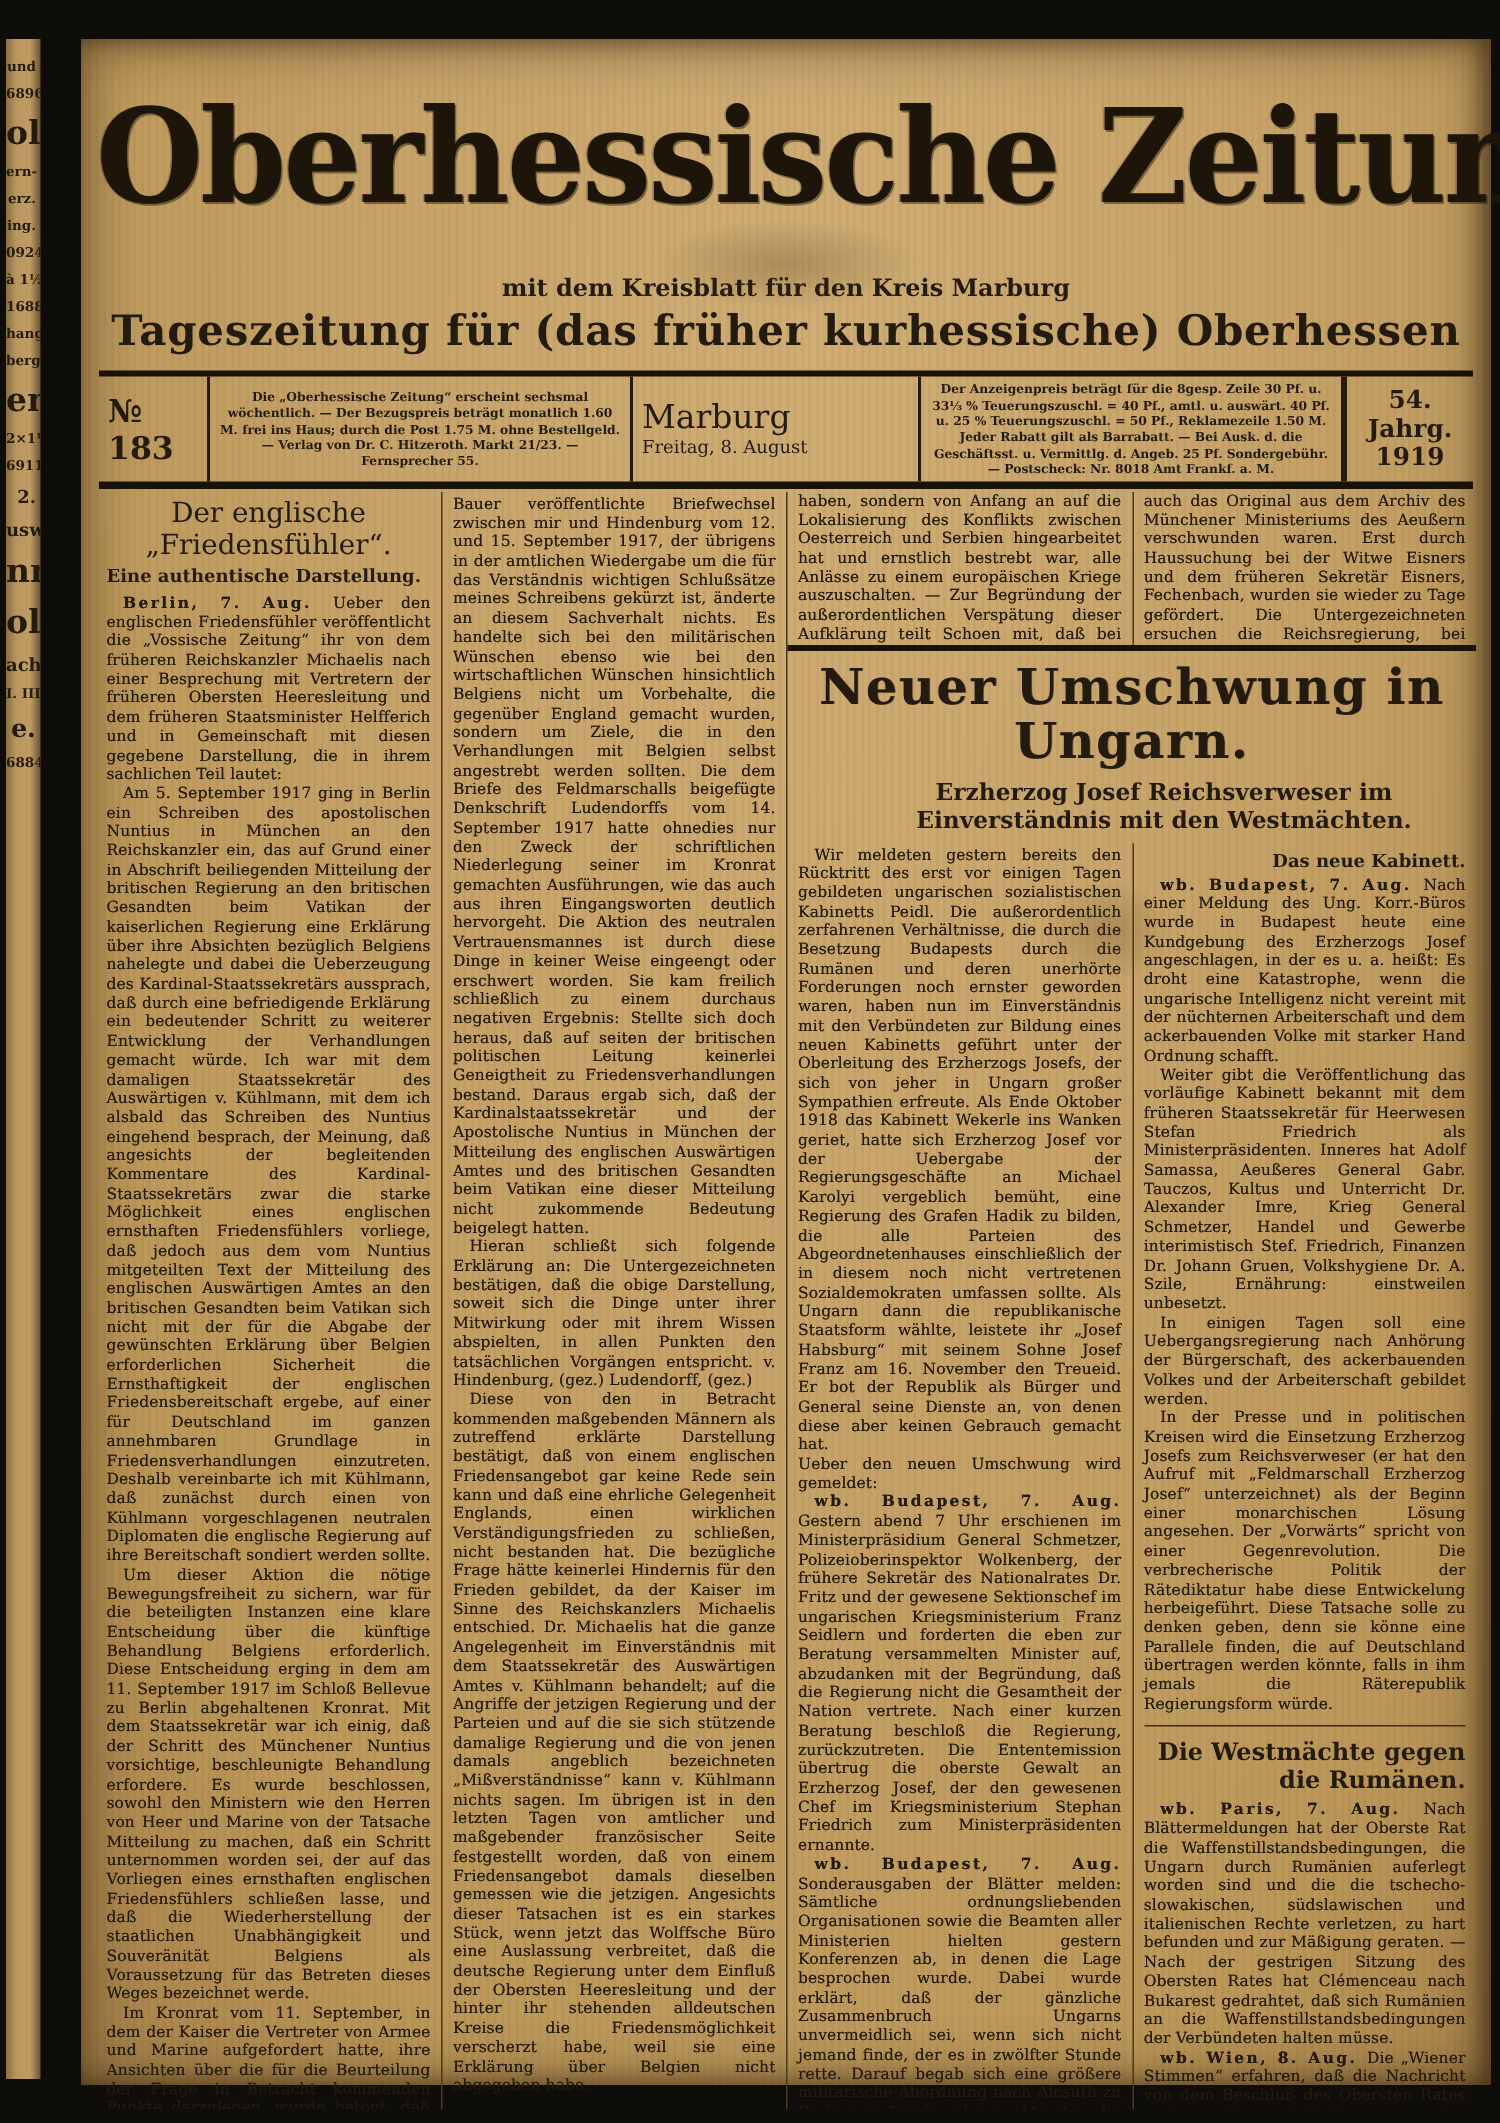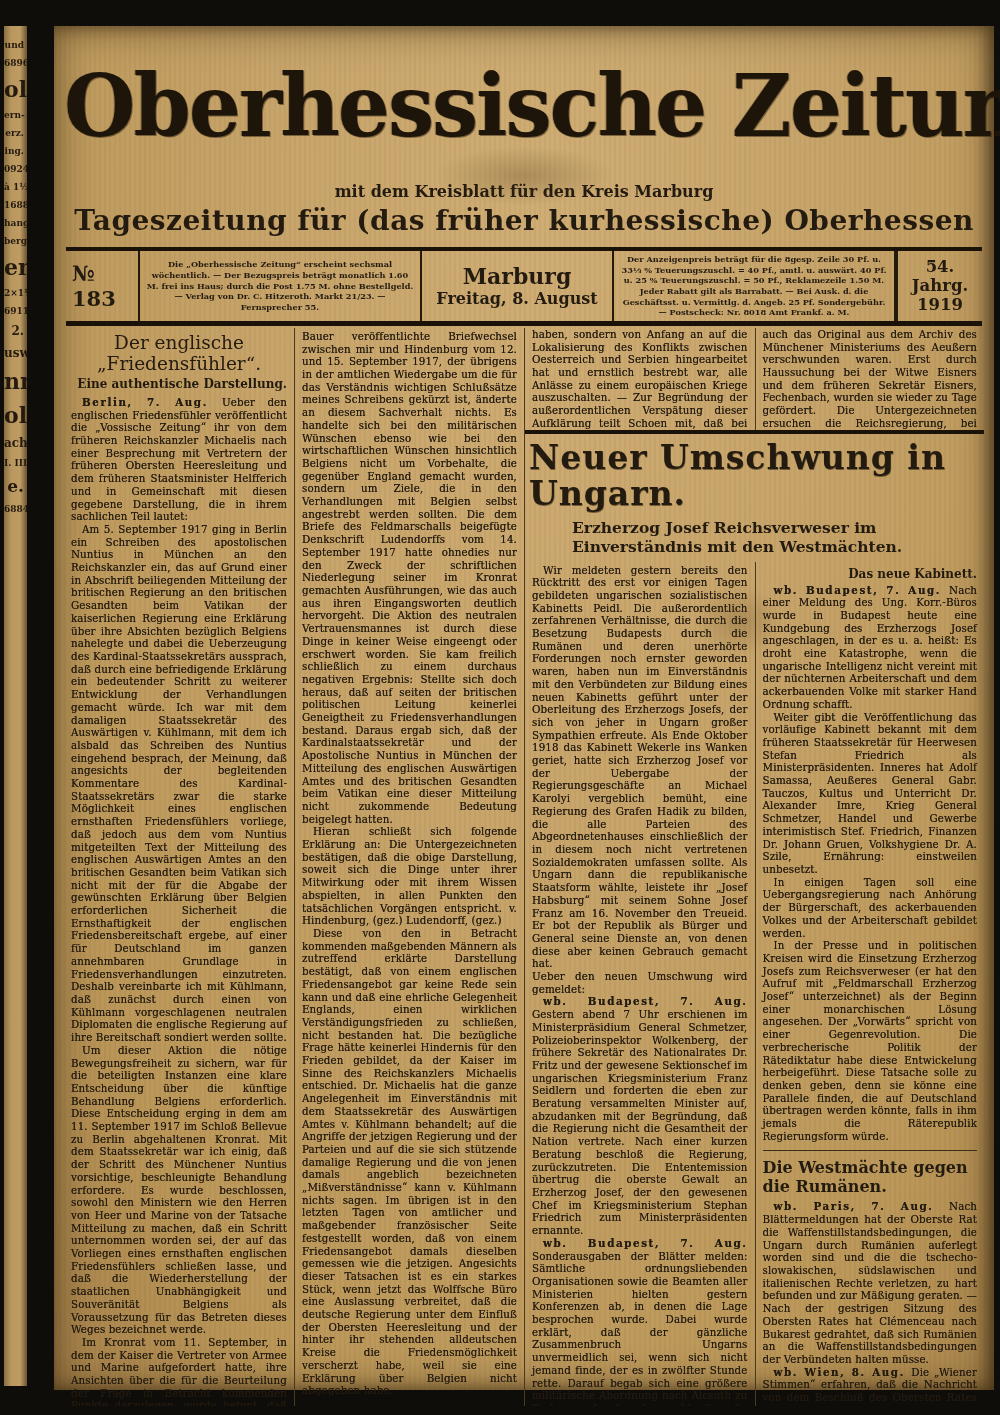--- a/index.html
+++ b/index.html
@@ -27,44 +27,44 @@
     color:#1d1509;transform:scaleY(1.06);text-shadow:1px 1px 0 rgba(30,18,4,.45),-1px 0 0 rgba(30,18,4,.25);}
   .mast-sub1{font-size:16px;font-weight:bold;margin-top:2px;}
   .mast-sub2{font-size:28px;font-weight:bold;margin:3px 0 10px;letter-spacing:.5px;}
   .rule-heavy{border-top:5px solid #1a1206;margin:0 2px;}
   .rule-med{border-top:4px solid #1a1206;margin:0 2px;}
   
   .infobar{display:flex;align-items:stretch;min-height:52px;margin:0 2px;}
   .ib-cell{padding:3px 6px;display:flex;flex-direction:column;justify-content:center;box-sizing:border-box;}
   .ib-issue{width:72px;font-size:21px;font-weight:bold;text-align:left;}
   .ib-small{flex:1;font-size:8.2px;line-height:1.3;font-weight:bold;text-align:center;border-left:2px solid #241a0c;border-right:2px solid #241a0c;}
-  .ib-city{width:190px;text-align:center;font-weight:bold;}
-  .ib-city .c1{font-size:22px;} .ib-city .c2{font-size:16px;}
+  .ib-city{width:190px;text-align:left;font-weight:normal;}
+  .ib-city .c1{font-size:22px;} .ib-city .c2{font-size:12px;}
   .ib-vol{width:86px;text-align:center;font-weight:bold;font-size:16.5px;border-left:2px solid #241a0c;}
   
   .body{display:flex;height:1078px;overflow:hidden;margin-top:2px;}
   .col{width:25%;box-sizing:border-box;padding:2px 7px 0;overflow:hidden;}
   .col + .col,.right-half{border-left:1px solid #453category520;}
   .col-b{border-left:1px solid #4a3a1f;}
   .right-half{width:50%;display:flex;flex-direction:column;box-sizing:border-box;}
   .cont-row{display:flex;height:102px;overflow:hidden;}
   .ccol{width:50%;box-sizing:border-box;padding:0 7px;overflow:hidden;}
   .row2{display:flex;flex:1;overflow:hidden;}
   .row2 .col{width:50%;}
   
   .b-p{font-size:10.3px;line-height:1.235;text-align:justify;text-indent:11px;margin:0;
     letter-spacing:.1px;text-shadow:0 0 .4px rgba(36,27,16,.8);}
   .noind{text-indent:0;}
   .b-h1{font-size:18.5px;font-weight:normal;text-align:center;margin:2px 0 3px;}
-  .b-h2{font-size:12px;font-weight:bold;text-align:right;margin:0 0 5px;}
+  .b-h2{font-size:12px;font-weight:bold;text-align:left;margin:0 0 5px;}
   .b-h5{font-size:12px;font-weight:bold;text-align:right;margin:3px 0 3px;}
-  .b-h6{font-size:16px;font-weight:bold;text-align:left;margin:8px 0 4px;border-top:1px solid #3c2d15;padding-top:7px;}
+  .b-h6{font-size:16px;font-weight:bold;text-align:right;margin:8px 0 4px;border-top:1px solid #3c2d15;padding-top:7px;}
   .lead{font-weight:bold;letter-spacing:1.6px;}
   
-  .ungarn{border-top:4px solid #1a1206;text-align:left;padding:6px 4px 6px;}
+  .ungarn{border-top:4px solid #1a1206;text-align:center;padding:6px 4px 6px;}
   .u-title{font-size:33px;font-weight:bold;letter-spacing:1px;line-height:1.1;
     text-shadow:.5px .5px 0 rgba(30,18,4,.5);}
   .u-sub{font-size:15.5px;font-weight:bold;margin-top:5px;margin-left:43px;}
 </style>
 </head>
 <body>
 
 <div class="screen">
 
   <div class="edge">

